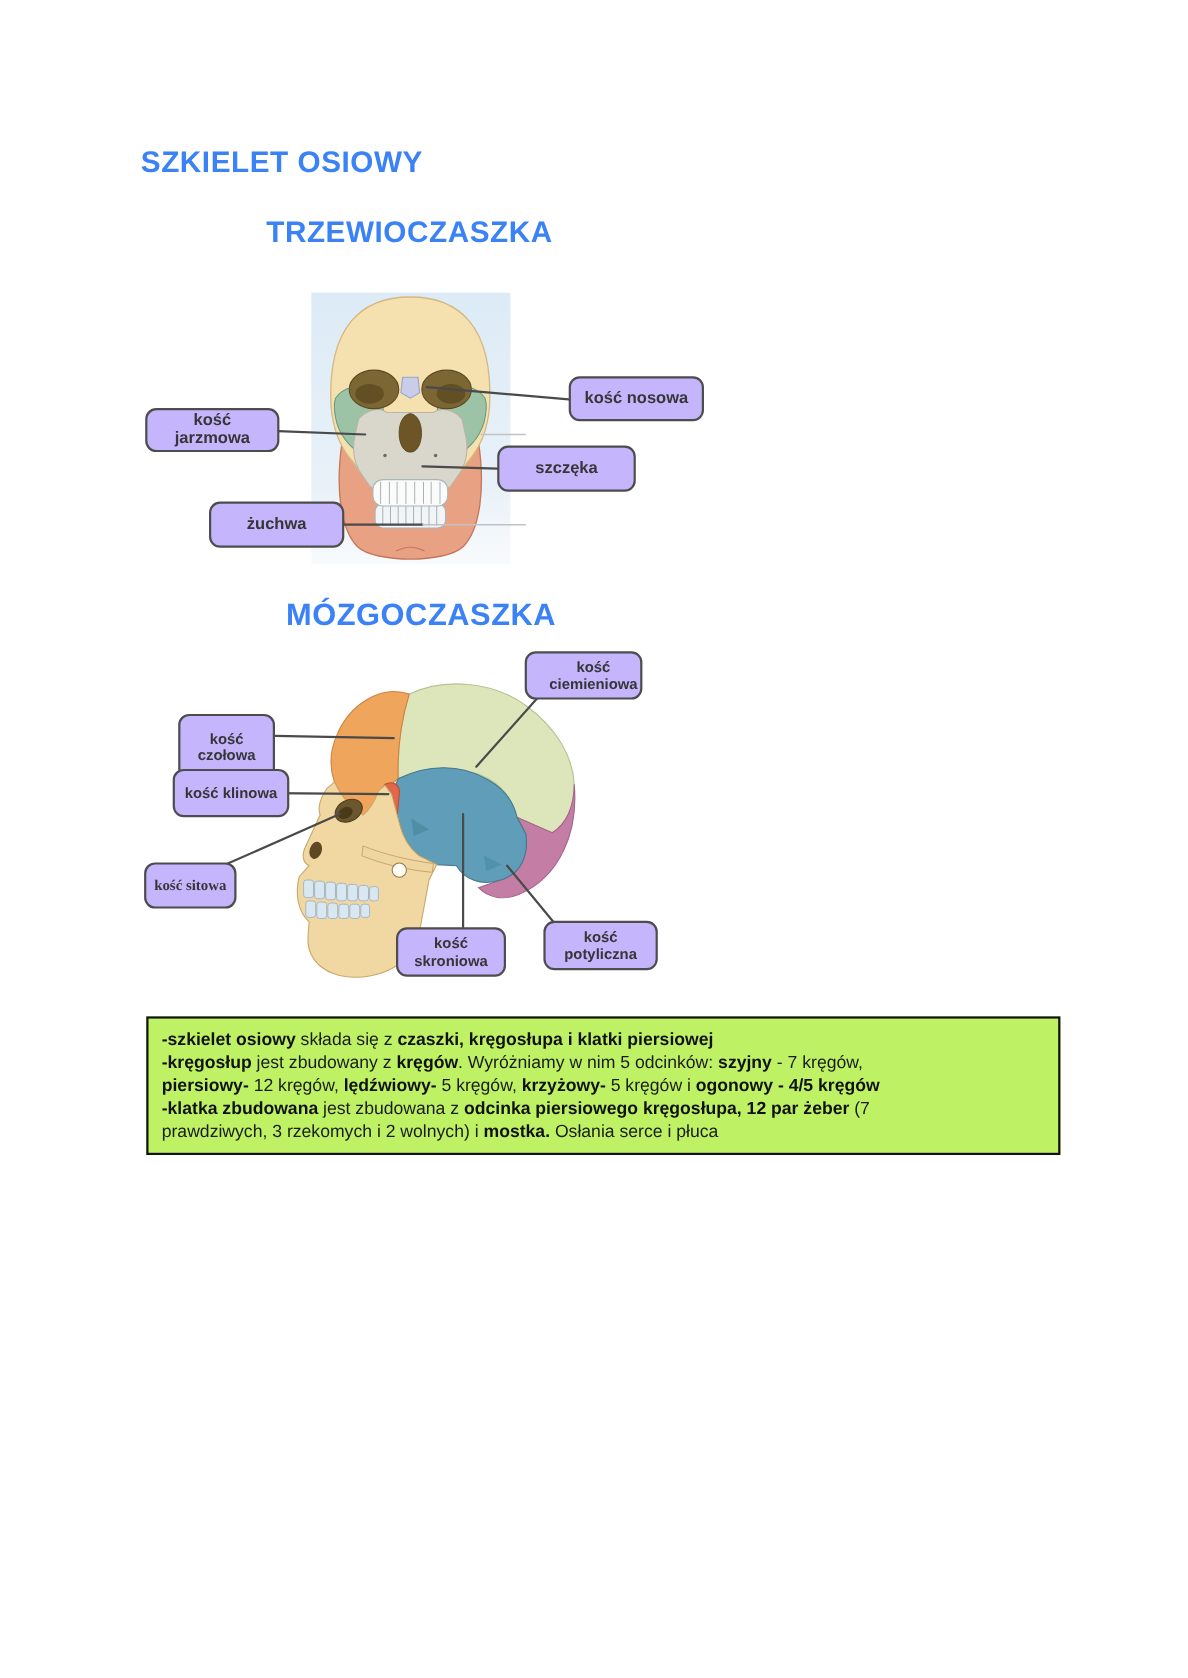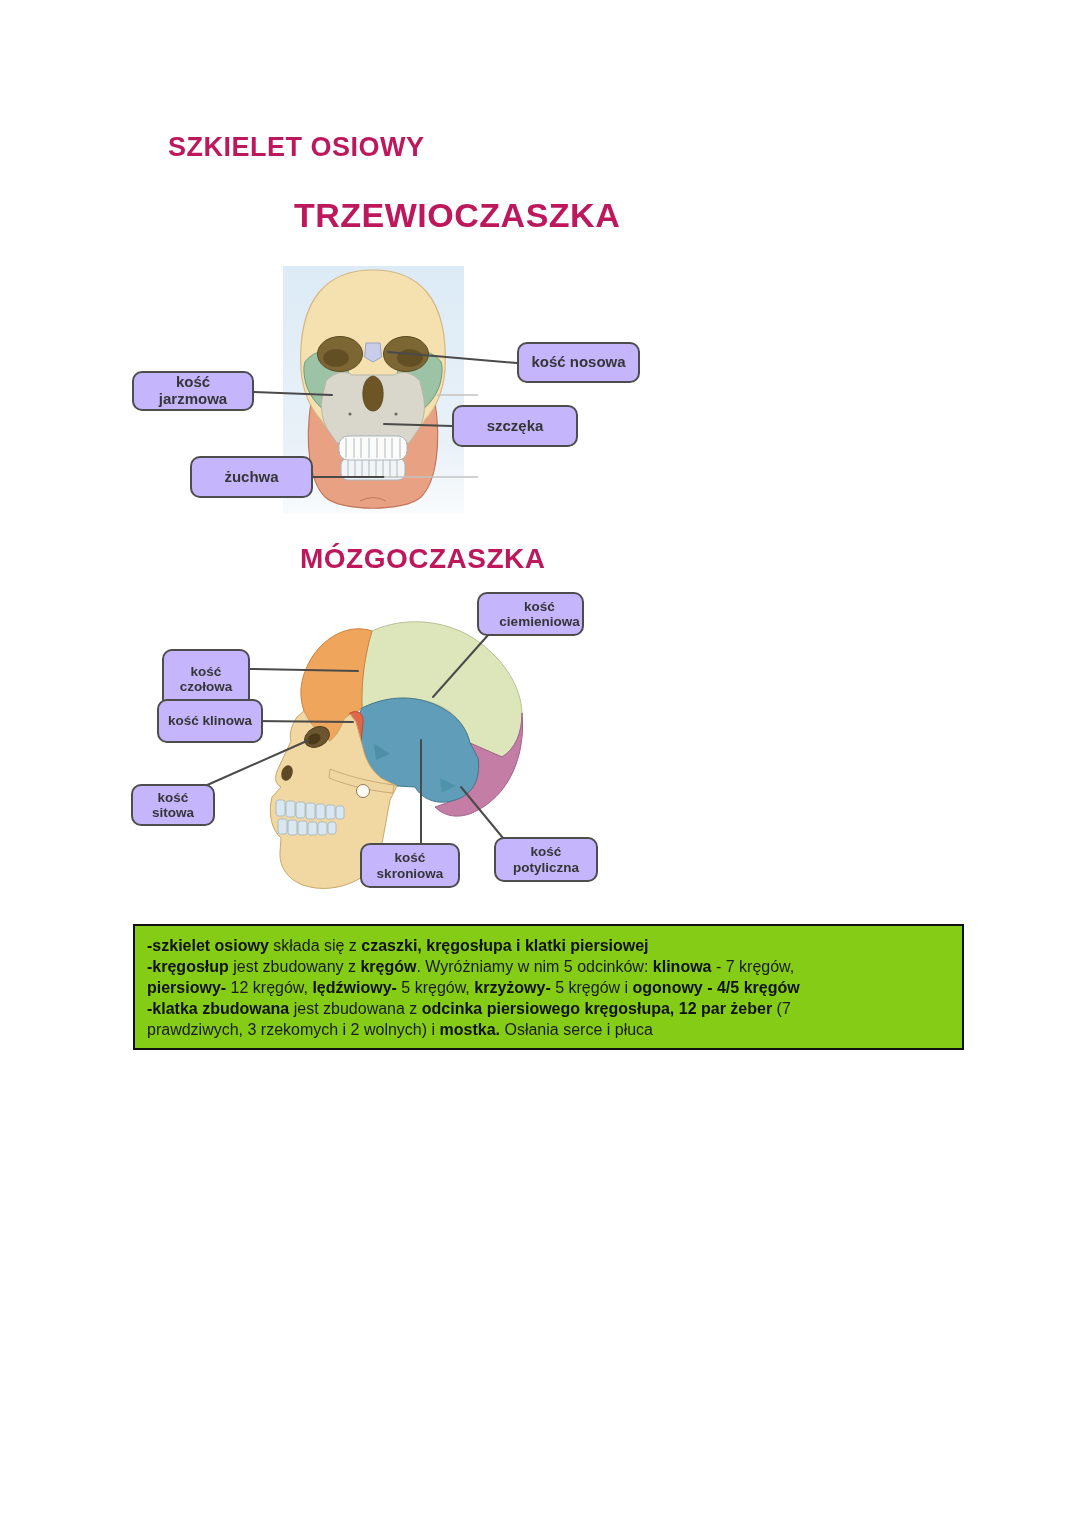--- a/index.html
+++ b/index.html
@@ -9,27 +9,26 @@
     width: 1080px;
     height: 1525px;
     background: #ffffff;
     font-family: "Liberation Sans", sans-serif;
     color: #1c1c1c;
     overflow: hidden;
   }
   .h-title {
     position: absolute;
     font-weight: bold;
-    color: #be185d;
+    color: #3b82f6;
     letter-spacing: 0.5px;
     white-space: nowrap;
-    margin-left: 40px;
   }
   #page-title      { left: 128px; top: 132px; font-size: 27px; }
-  #section1-title  { left: 254px; top: 196px; font-size: 34px; }
+  #section1-title  { left: 242px; top: 196px; font-size: 27px; }
   #section2-title  { left: 260px; top: 543px; font-size: 28px; }
 
   .diagram-svg { position: absolute; }
   #diagram1-svg { left: 120px; top: 255px; width: 560px; height: 270px; }
   #diagram2-svg { left: 120px; top: 585px; width: 560px; height: 320px; }
 
   .label-box {
     position: absolute;
     background: #c4b5fd;
     border: 2px solid #4d4d4d;
@@ -49,32 +48,32 @@
 
   
   #lbl-jarzmowa  { left: 132px; top: 371px; width: 122px; height: 40px; justify-content: flex-end; }
   #lbl-zuchwa    { left: 190px; top: 456px; width: 123px; height: 42px; }
   #lbl-nosowa    { left: 517px; top: 342px; width: 123px; height: 41px; }
   #lbl-szczeka   { left: 452px; top: 405px; width: 126px; height: 42px; }
 
   
   #lbl-czolowa     { left: 162px; top: 649px; width: 88px;  height: 60px; }
   #lbl-klinowa     { left: 157px; top: 699px; width: 106px;  height: 44px; }
-  #lbl-sitowa      { left: 131px; top: 784px; width: 84px;  height: 42px; }
+  #lbl-sitowa      { left: 131px; top: 784px; width: 84px;  height: 42px; font-family: Liberation Serif, serif; }
   #lbl-ciemieniowa { left: 477px; top: 592px; width: 107px; height: 44px; padding-left: 24px; }
   #lbl-skroniowa   { left: 360px; top: 843px; width: 100px; height: 45px; }
   #lbl-potyliczna  { left: 494px; top: 837px; width: 104px; height: 45px; }
 
   .info-box {
     position: absolute;
     left: 133px; top: 924px;
     width: 831px;
     min-height: 122px;
     border: 2px solid #111111;
-    background: #84cc16;
+    background: #bef264;
     padding: 9px 12px 8px 12px;
     font-size: 16px;
     line-height: 21px;
     color: #1b1b1b;
   }
   .info-line { white-space: nowrap; }
   .info-line b { font-weight: bold; color: #111; }
 </style>
 </head>
 <body>
@@ -243,20 +242,20 @@
   <div id="lbl-skroniowa" class="label-box lbl-2line">
     <span>kość skroniowa</span>
   </div>
   <div id="lbl-potyliczna" class="label-box lbl-2line">
     <span>kość potyliczna</span>
   </div>
 
   <div class="info-box">
     <div>
         <div class="info-line"><b>-szkielet osiowy</b><span> składa się z </span><b>czaszki, kręgosłupa i klatki piersiowej</b></div>
-        <div class="info-line"><b>-kręgosłup</b><span> jest zbudowany z </span><b>kręgów</b><span>. Wyróżniamy w nim 5 odcinków: </span><b>klinowa</b><span> - 7 kręgów,</span></div>
+        <div class="info-line"><b>-kręgosłup</b><span> jest zbudowany z </span><b>kręgów</b><span>. Wyróżniamy w nim 5 odcinków: </span><b>szyjny</b><span> - 7 kręgów,</span></div>
         <div class="info-line"><b>piersiowy-</b><span> 12 kręgów, </span><b>lędźwiowy-</b><span> 5 kręgów, </span><b>krzyżowy-</b><span> 5 kręgów i </span><b>ogonowy - 4/5 kręgów</b></div>
         <div class="info-line"><b>-klatka zbudowana</b><span> jest zbudowana z </span><b>odcinka piersiowego kręgosłupa, 12 par żeber</b><span> (7</span></div>
         <div class="info-line"><span>prawdziwych, 3 rzekomych i 2 wolnych) i </span><b>mostka.</b><span> Osłania serce i płuca</span></div>
       </div>
   </div>
 
 </div>
 
 </body></html>

